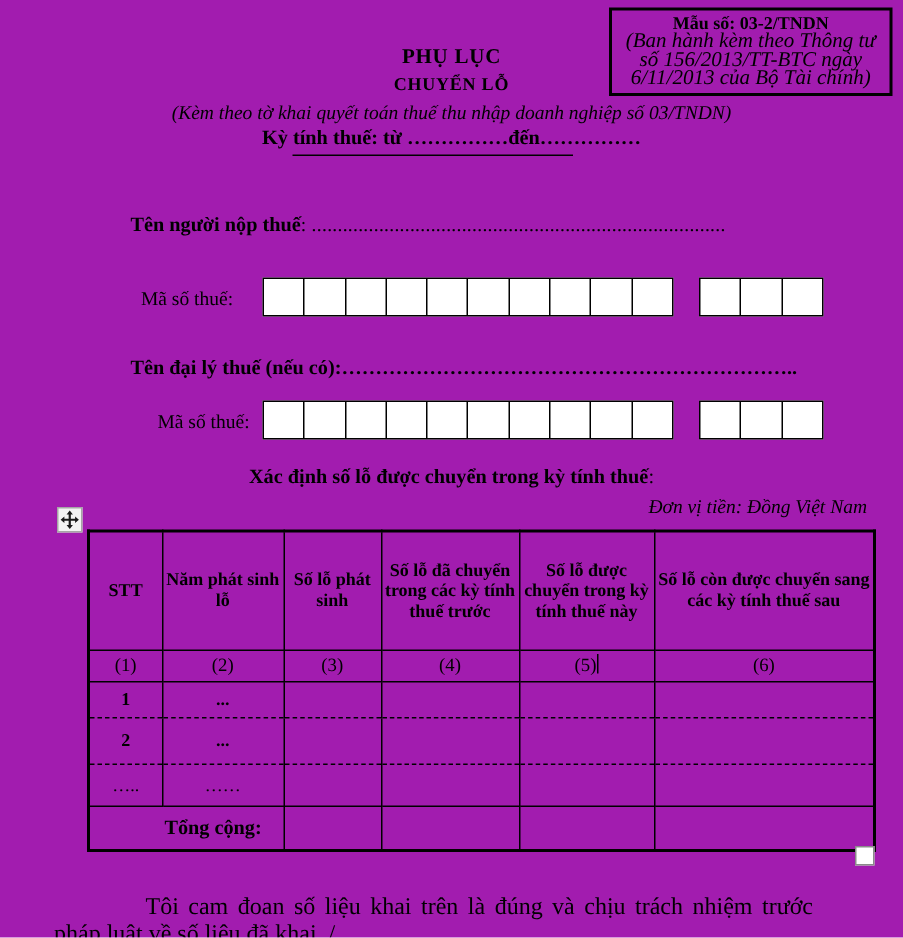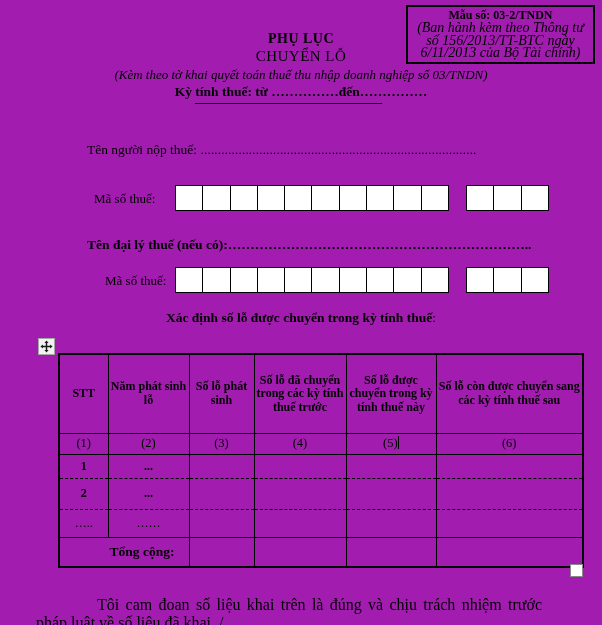--- a/index.html
+++ b/index.html
@@ -12,28 +12,28 @@
   .form-box {
     position:absolute; left:406px; top:5px; width:189px;
     border:2px solid #000; text-align:center; padding:1px 3px 2px;
   }
   .form-box .num { font-weight:bold; font-size:12px; line-height:14px; }
   .form-box .issuance { font-style:italic; font-size:14px; line-height:12.5px; }
 
   
   .title-block { position:absolute; left:0; top:30px; width:602px; text-align:center; }
   .t1 { font-weight:bold; font-size:14px; line-height:17px; letter-spacing:.5px; }
-  .t2 { font-weight:normal; font-size:15px; line-height:19px; letter-spacing:.5px; }
+  .t2 { font-weight:bold; font-size:12px; line-height:19px; letter-spacing:.5px; }
   .subtitle { font-style:italic; font-size:13px; line-height:17px; }
   .period { font-weight:bold; font-size:13.5px; line-height:17px; margin-top:0; }
   .title-rule { width:187px; border-top:1.5px solid #000; margin:3px auto 0; position:relative; left:-13px; }
 
   
   .npt-line { position:absolute; left:87px; top:142px; font-size:13.5px; }
-  .npt-line b { font-weight:normal;margin-top:44px; }
+  .npt-line b { font-weight:bold;margin-top:44px; }
   .fill-dots { font-size:13px; letter-spacing:.2px; }
   .mst-label-1 { position:absolute; left:94px;  top:191px; font-size:13px; }
   .mst-label-2 { position:absolute; left:105px; top:273px; font-size:13px; }
   .agent-line { position:absolute; left:87px; top:237px; font-size:13.5px; font-weight:bold; }
 
   .mst-group { position:absolute; display:flex; border:1.5px solid #000; height:26px; background:#fff; }
   .g1a { left:175px; top:185px; width:274px; }
   .g1b { left:466px; top:185px; width:83px;  }
   .g2a { left:175px; top:267px; width:274px; }
   .g2b { left:466px; top:267px; width:83px;  }
@@ -138,20 +138,21 @@
       <div class="mst-box"></div>
       <div class="mst-box"></div>
     </div>
   <div class="mst-group g2b">
       <div class="mst-box"></div>
       <div class="mst-box"></div>
       <div class="mst-box"></div>
     </div>
 
   <div class="section-heading"><span>Xác định số lỗ được chuyển trong kỳ tính thuế</span><span class="colon">:</span></div>
+  <div class="currency-note">Đơn vị tiền: Đồng Việt Nam</div>
 
   <div class="move-handle">
     <svg width="13" height="13" viewBox="0 0 16 16">
       <path d="M8 0.5 L10.6 3.6 H8.9 V7.1 H12.4 V5.4 L15.5 8 L12.4 10.6 V8.9 H8.9 V12.4 H10.6 L8 15.5 L5.4 12.4 H7.1 V8.9 H3.6 V10.6 L0.5 8 L3.6 5.4 V7.1 H7.1 V3.6 H5.4 Z" fill="#1a1a1a"></path>
     </svg>
   </div>
 
   <table class="loss">
     <colgroup>
       <col style="width:49px">

